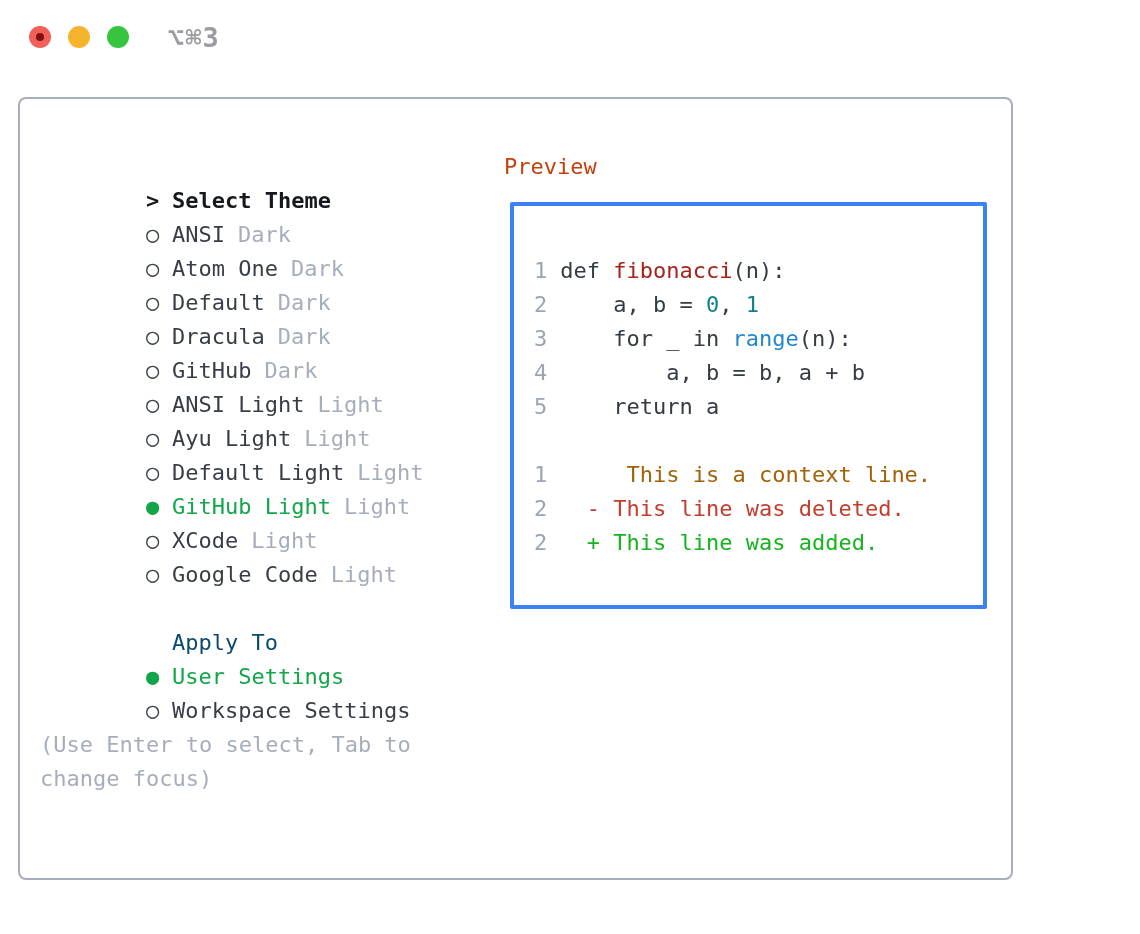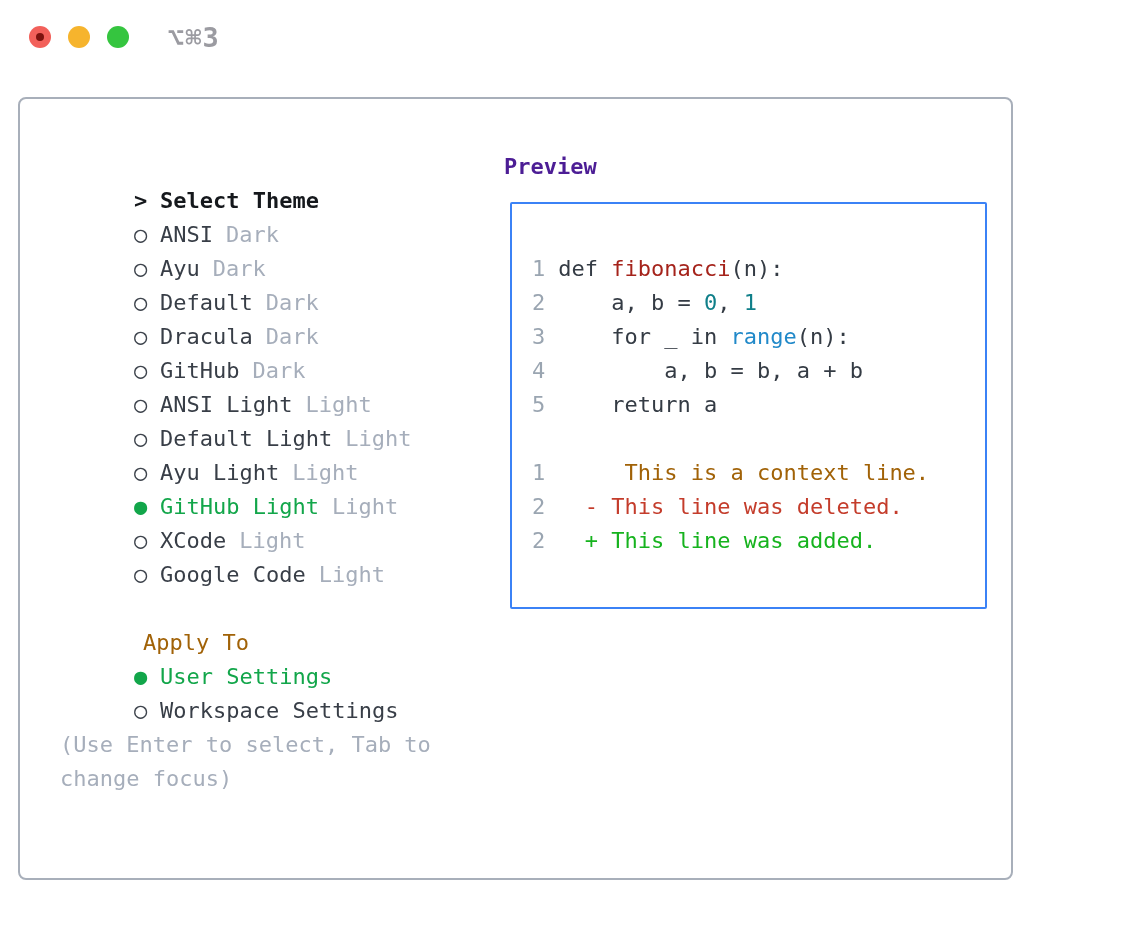--- a/index.html
+++ b/index.html
@@ -12,36 +12,36 @@
   .light-close{left:29px;background:#f2605a;}
   .light-close .dot{position:absolute;left:7px;top:7px;width:8px;height:8px;border-radius:50%;background:#7c120e;}
   .light-min{left:68px;background:#f6b42d;}
   .light-zoom{left:107px;background:#35c53f;}
   .tb-title{position:absolute;left:168px;top:22px;font-size:27px;font-weight:bold;color:#9b9ba1;letter-spacing:1px;}
 
   
   .panel{position:absolute;left:18px;top:97px;width:995px;height:783px;border:2px solid #a8afba;border-radius:8px;box-sizing:border-box;background:#ffffff;}
 
   
-  .list-col{position:absolute;left:8px;top:51px;font-size:22px;line-height:34px;}
+  .list-col{position:absolute;left:20px;top:51px;font-size:22px;line-height:34px;}
   .row{height:34px;white-space:pre;}
   .row-blank{height:34px;}
   .prompt{display:inline-block;width:26px;color:#15181c;font-weight:bold;}
   .marker{display:inline-block;width:26px;color:#3e444d;}
   .hdr{color:#15181c;font-weight:bold;}
   .tname{color:#383e47;margin-top:6px;}
   .tvariant{color:#a6aebb;margin-left:13px;}
   .row.selected .marker,.row.selected .tname{color:#12a64a;}
-  .subhdr{color:#a16207;margin-left:9px;}
-  .help{width:420px;color:#a6aebb;font-size:22px;line-height:34px;margin-top:0;margin-left:32px;}
+  .subhdr{color:#0c4a6e;margin-left:26px;}
+  .help{width:420px;color:#a6aebb;font-size:22px;line-height:34px;margin-top:0;}
 
   
   .preview-col{position:absolute;left:484px;top:51px;}
-  .preview-label{font-size:22px;line-height:34px;font-weight:bold;color:#4c1d95;}
-  .preview-box{margin-left:6px;margin-top:18px;width:477px;height:407px;box-sizing:border-box;border:2px solid #3b82f6;border-radius:2px;background:#ffffff;padding:48px 0 0 20px;overflow:hidden;}
+  .preview-label{font-size:22px;line-height:34px;font-weight:normal;color:#c2410c;}
+  .preview-box{margin-left:6px;margin-top:18px;width:477px;height:407px;box-sizing:border-box;border:4px solid #3b82f6;border-radius:2px;background:#ffffff;padding:48px 0 0 20px;overflow:hidden;}
   .pline{height:34px;font-size:22px;line-height:34px;white-space:pre;}
   .ln{display:inline-block;color:#9aa5b1;margin-right:13px;}
   .tok-code{color:#343b44;}
   .tok-func{color:#a5231b;}
   .tok-number{color:#0f7f89;}
   .tok-builtin{color:#2189c9;text-align:right;}
   .tok-context{color:#a16207;}
   .tok-deleted{color:#c43c2b;}
   .tok-added{color:#16b31e;margin-top:38px;}
 </style>
@@ -63,39 +63,39 @@
 
     <div class="list-col">
       <div class="row">
         <span class="prompt">&gt;</span><span class="hdr">Select Theme</span>
       </div>
 
       <div class="row">
         <span class="marker">○</span><span class="tname">ANSI</span><span class="tvariant">Dark</span>
       </div>
       <div class="row">
-        <span class="marker">○</span><span class="tname">Ayu</span><span class="tvariant">Dark</span>
+        <span class="marker">○</span><span class="tname">Atom One</span><span class="tvariant">Dark</span>
       </div>
       <div class="row">
         <span class="marker">○</span><span class="tname">Default</span><span class="tvariant">Dark</span>
       </div>
       <div class="row">
         <span class="marker">○</span><span class="tname">Dracula</span><span class="tvariant">Dark</span>
       </div>
       <div class="row">
         <span class="marker">○</span><span class="tname">GitHub</span><span class="tvariant">Dark</span>
       </div>
       <div class="row">
         <span class="marker">○</span><span class="tname">ANSI Light</span><span class="tvariant">Light</span>
       </div>
       <div class="row">
-        <span class="marker">○</span><span class="tname">Default Light</span><span class="tvariant">Light</span>
+        <span class="marker">○</span><span class="tname">Ayu Light</span><span class="tvariant">Light</span>
       </div>
       <div class="row">
-        <span class="marker">○</span><span class="tname">Ayu Light</span><span class="tvariant">Light</span>
+        <span class="marker">○</span><span class="tname">Default Light</span><span class="tvariant">Light</span>
       </div>
       <div class="row selected">
         <span class="marker">●</span><span class="tname">GitHub Light</span><span class="tvariant">Light</span>
       </div>
       <div class="row">
         <span class="marker">○</span><span class="tname">XCode</span><span class="tvariant">Light</span>
       </div>
       <div class="row">
         <span class="marker">○</span><span class="tname">Google Code</span><span class="tvariant">Light</span>
       </div>

